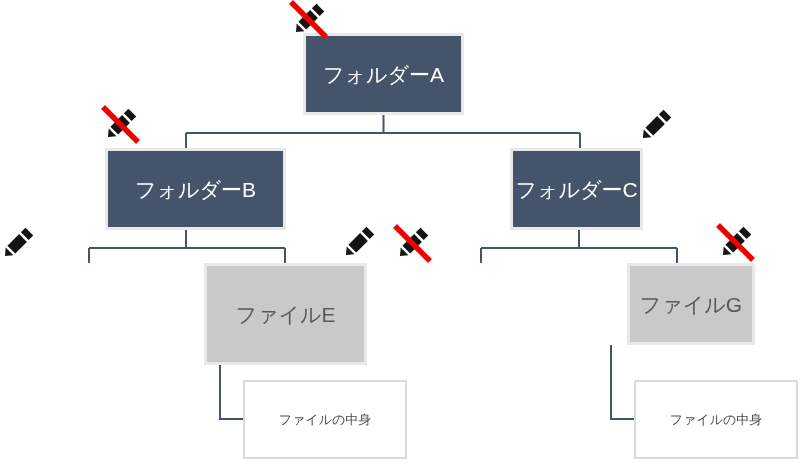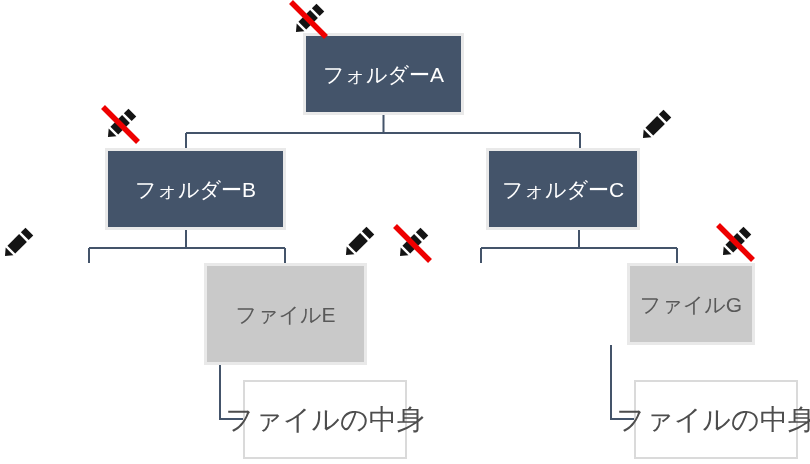--- a/index.html
+++ b/index.html
@@ -9,21 +9,21 @@
     font-family:"Liberation Sans","DejaVu Sans",sans-serif;
   }
   svg.connectors { position:absolute; left:0; top:0; pointer-events:none; }
   .node {
     position:absolute; box-sizing:border-box;
     display:flex; align-items:center; justify-content:center;
     font-size:21px; line-height:1; white-space:nowrap;
   }
   .node.folder { background:var(--folder-fill); color:var(--folder-text); border:3px solid var(--node-border);text-align:center; }
   .node.file   { background:var(--file-fill);   color:var(--file-text);   border:3px solid var(--node-border); }
-  .node.content{ background:var(--content-fill); color:var(--content-text); border:2px solid var(--content-border); font-size:28px; }
+  .node.content{ background:var(--content-fill); color:var(--content-text); border:2px solid var(--content-border); font-size:13px; }
   .icon { position:absolute; width:44px; height:44px; }
   .icon svg { display:block; width:100%; height:100%; }
 </style>
 </head>
 <body>
 
 <div class="stage">
 
   <svg class="connectors" width="810" height="464" viewBox="0 0 810 464" fill="none" stroke-width="2">
     <path d="M383.5,115 V133 M186,133 H580 M186,133 V148 M580,133 V148" stroke="var(--connector)"></path>
@@ -34,21 +34,21 @@
   </svg>
 
   <div class="node folder" style="left:303px;top:33px;width:161px;height:82px">
     <span>フォルダーA</span>
   </div>
 
   <div class="node folder" style="left:105px;top:148px;width:181px;height:82px">
     <span>フォルダーB</span>
   </div>
 
-  <div class="node folder" style="left:486px;top:148px;width:154px;height:82px">
+  <div class="node folder" style="left:510px;top:148px;width:133px;height:82px">
     <span>フォルダーC</span>
   </div>
 
 
   <div class="node file" style="left:204px;top:263px;width:163px;height:102px">
     <span>ファイルE</span>
   </div>
 
 
   <div class="node file" style="left:627px;top:263px;width:128px;height:82px">

